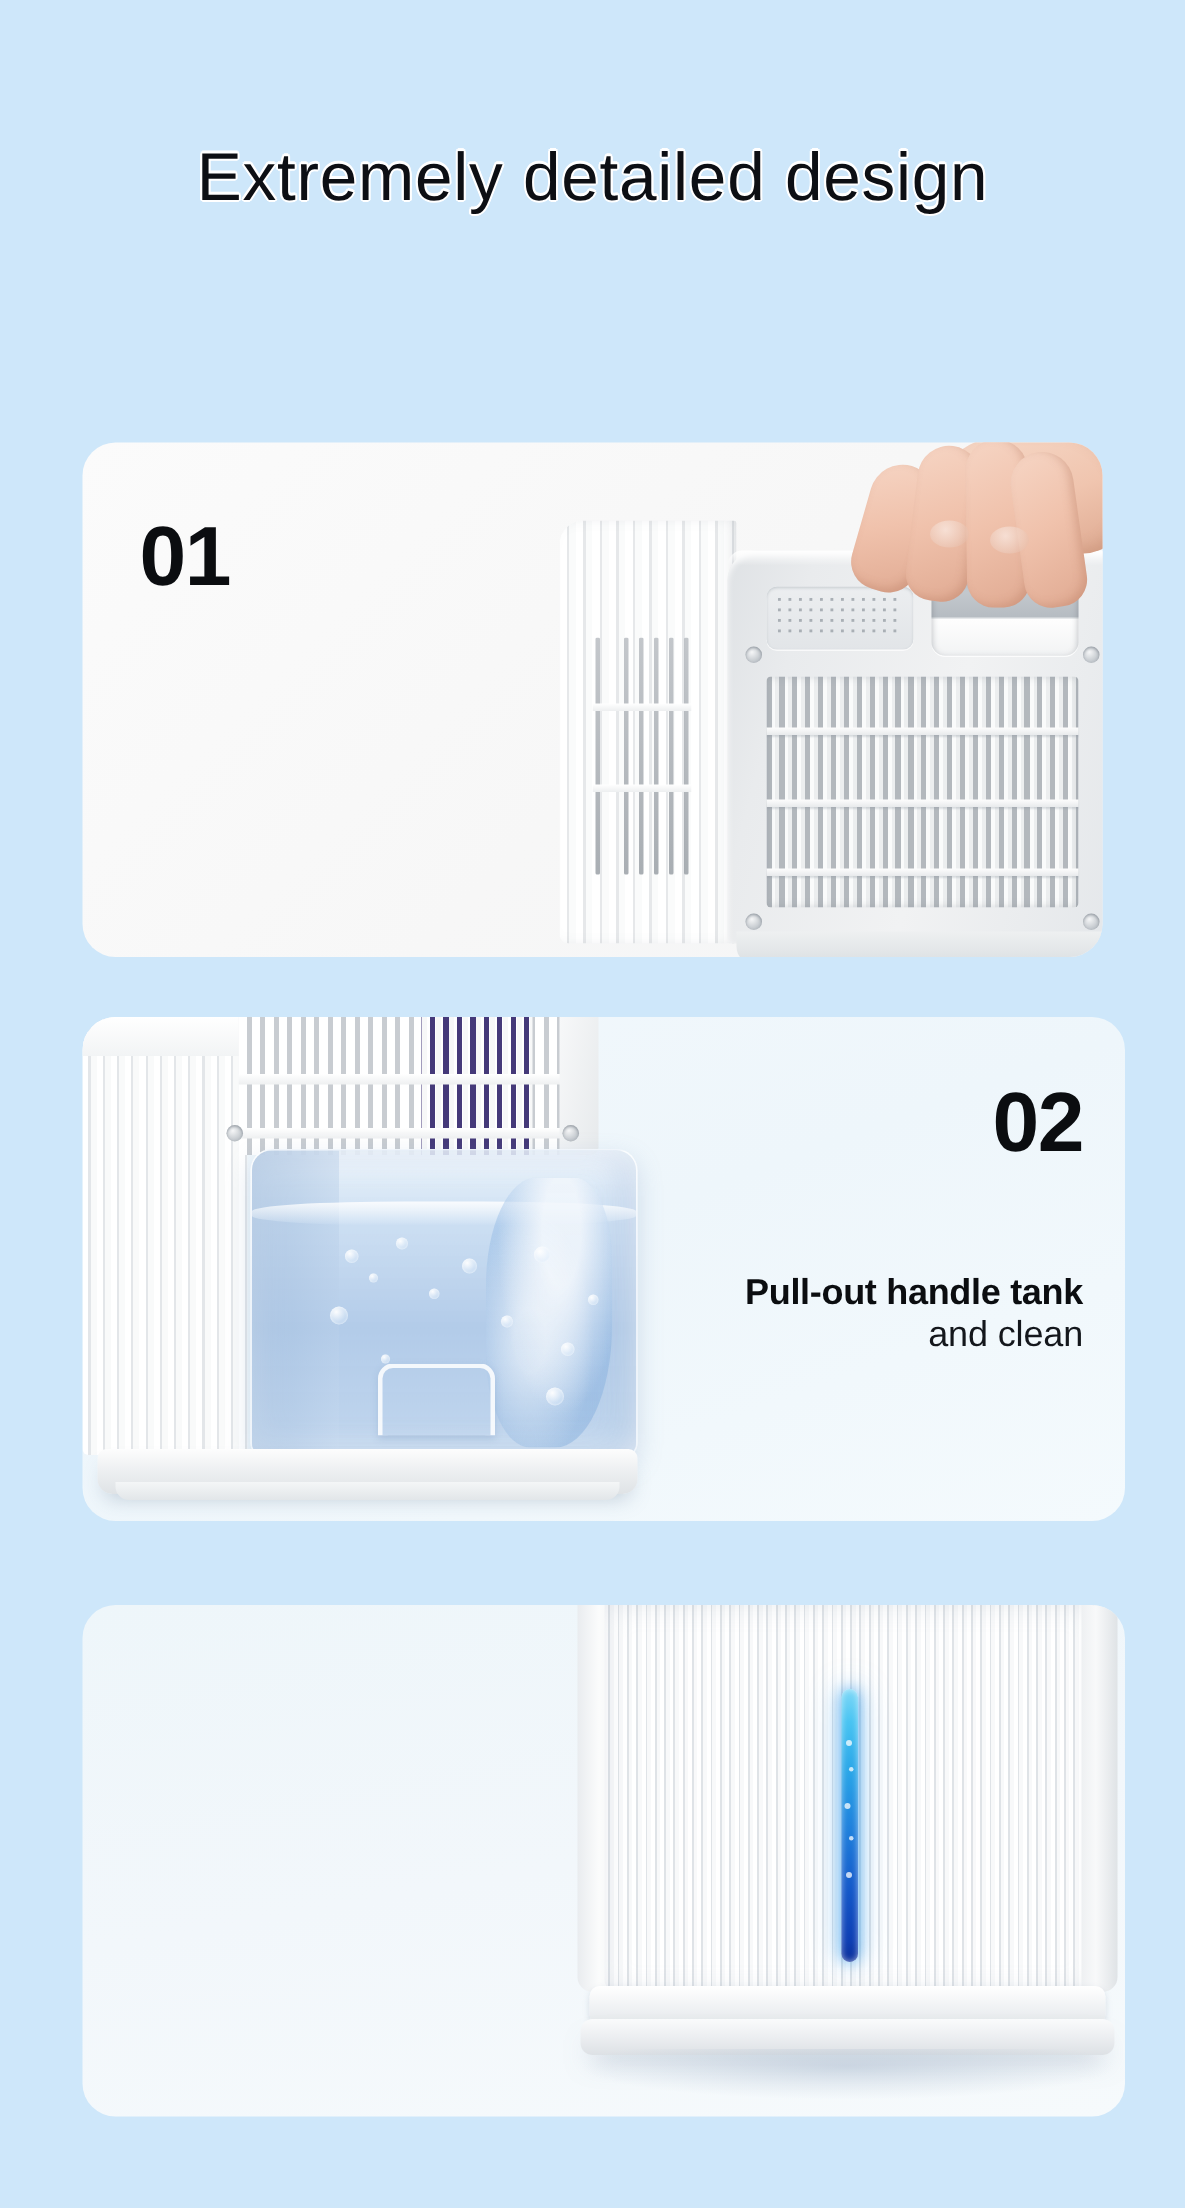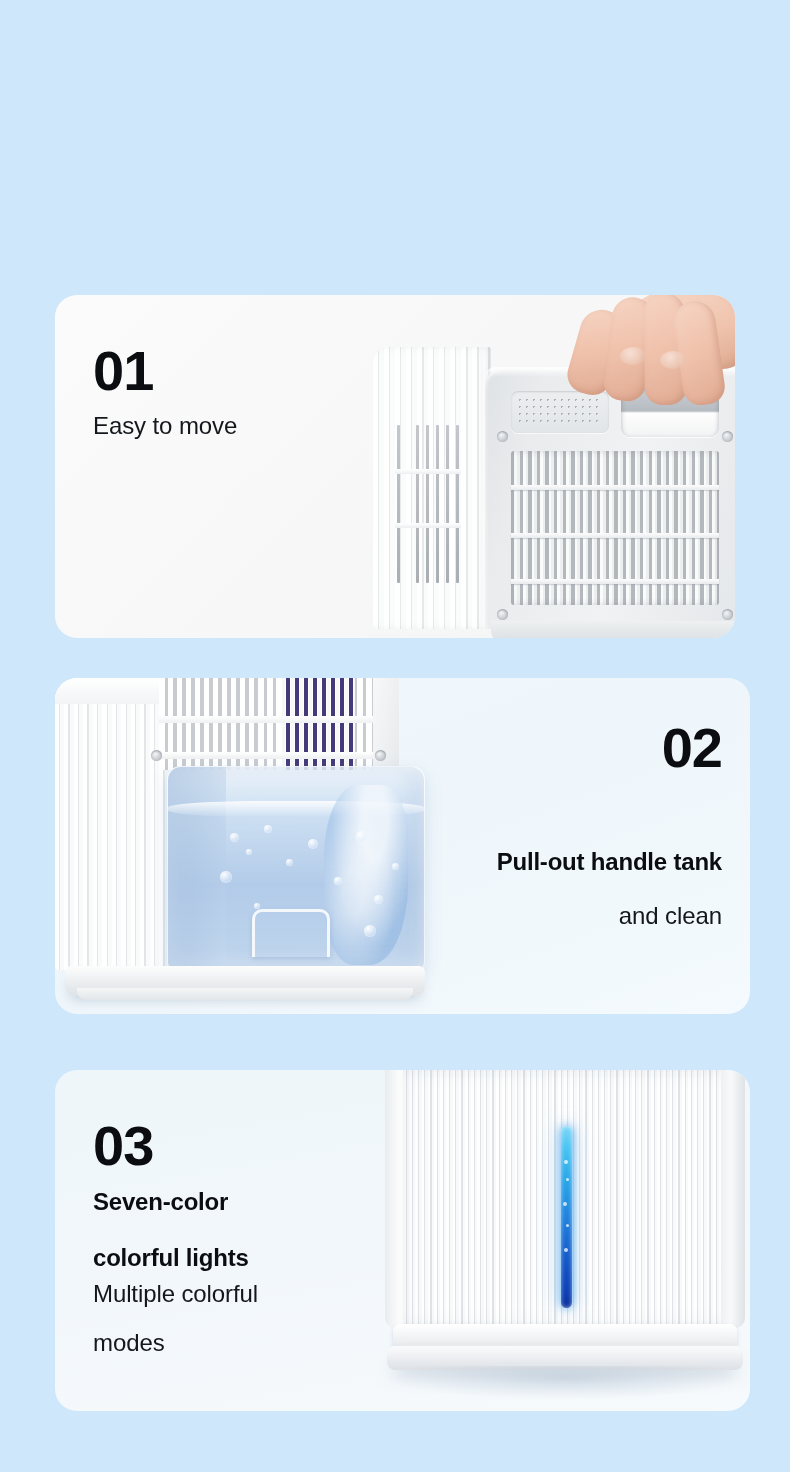--- a/index.html
+++ b/index.html
@@ -80,21 +80,21 @@
     letter-spacing: -0.1px;
   }
 
   .t1 { left: 38px; top: 48px; }
   .t1 .feat { margin-top: 68px; }
   .t1 .desc { margin-top: 13px; }
 
   .t2 { right: 28px; top: 42px; text-align: right; }
   .t2 .feat { margin-top: 72px; }
   .t2 .desc { margin-top: 16px; }
-  .t2 .desc.d2 { margin-top: 26px; }
+  .t2 .desc.d2 { margin-top: 0; }
 
   .t3 { left: 38px; top: 48px; }
   .t3 .feat.f1 { margin-top: 14px; }
   .t3 .feat.f2 { margin-top: 28px; }
   .t3 .desc { margin-top: 8px; }
   .t3 .desc.d2 { margin-top: 21px; }
 
   
   .dev1 { position: absolute; left: 318px; top: 38px; width: 372px; height: 310px; z-index: 3; }
 
@@ -382,27 +382,27 @@
   }
   .dev3-shadow {
     position: absolute; left: 0px; top: 296px; width: 360px; height: 34px;
     background: radial-gradient(ellipse at 50% 35%, rgba(150,170,195,.35), rgba(150,170,195,0) 70%);
   }
 </style>
 </head>
 <body>
 
 <div class="header">
+  <div class="headline">Extremely detailed design</div>
 </div>
 
 <div class="card card-1">
 
   <div class="txt t1">
     <div class="num">01</div>
-    <div class="desc">Easy to move</div>
   </div>
 
   <div class="dev1">
 
     <div class="dev1-side"></div>
     <div class="dev1-side-mask">
       <div class="dev1-side-slit" style="left:2px;  top:0;  height:158px;"></div>
       <div class="dev1-side-slit" style="left:21px; top:0;  height:158px;"></div>
       <div class="dev1-side-slit" style="left:31px; top:0;  height:158px;"></div>
       <div class="dev1-side-slit" style="left:41px; top:0;  height:158px;"></div>
@@ -483,27 +483,20 @@
       <div class="bub" style="left:86px;  top:136px; width:6px;  height:6px;"></div>
     </div>
 
     <div class="dev2-base"></div>
     <div class="dev2-base-2"></div>
   </div>
 </div>
 
 <div class="card card-3">
 
-  <div class="txt t3">
-    <div class="num">03</div>
-    <div class="feat f1">Seven-color</div>
-    <div class="feat f2">colorful lights</div>
-    <div class="desc d1">Multiple colorful</div>
-    <div class="desc d2">modes</div>
-  </div>
 
   <div class="dev3">
     <div class="dev3-edge-l"></div>
     <div class="dev3-panel"></div>
     <div class="dev3-edge-r"></div>
 
     <div class="light-strip">
       <div class="light-bub" style="left:3px; top:34px; width:4px; height:4px;"></div>
       <div class="light-bub" style="left:5px; top:52px; width:3px; height:3px;"></div>
       <div class="light-bub" style="left:2px; top:76px; width:4px; height:4px;"></div>

